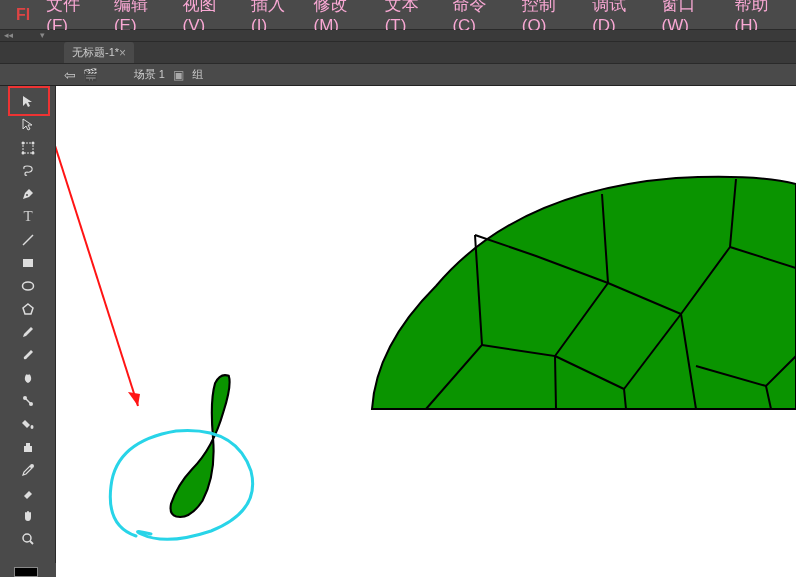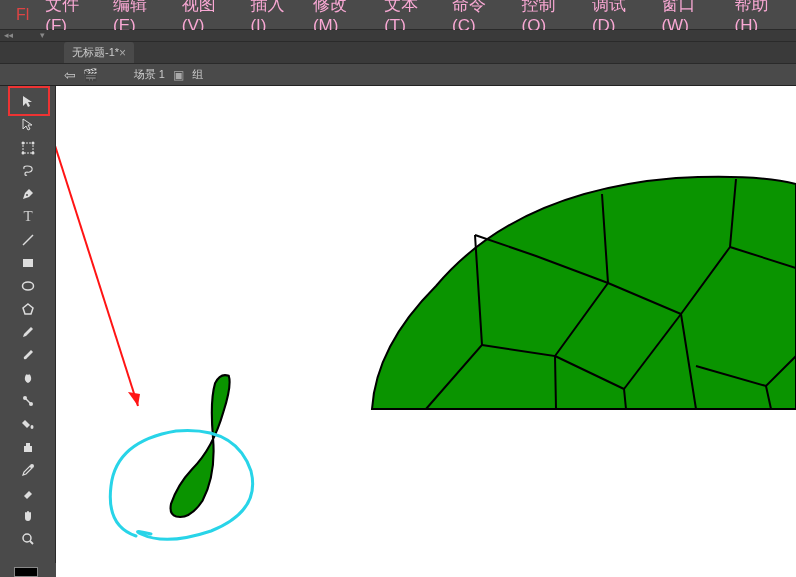--- a/index.html
+++ b/index.html
@@ -1,20 +1,20 @@
 <!DOCTYPE html>
 <html><head>
 <meta charset="utf-8">
 <style>
 * { margin: 0; padding: 0; box-sizing: border-box; }
 body { font-family: "Microsoft YaHei", Arial, sans-serif; background: #4a4a4a; overflow: hidden; width: 796px; height: 577px; }
 
 
 .menubar { height: 30px; background: #4a4a4a; display: flex; align-items: center; padding-left: 8px; border-bottom: 1px solid #2a2a2a; }
-.app-logo { color: #d44; font-weight: normal; font-size: 16px; padding: 0 8px; }
+.app-logo { color: #d44; font-weight: bold; font-size: 16px; padding: 0 8px; }
 .menu-item { color: #f9a8d4; font-size: 17px; padding: 4px 8px; cursor: pointer; }
 
 
 .ws-row { height: 12px; background: #3a3a3a; border-bottom: 1px solid #2a2a2a; position: relative; }
 .ws-chevrons { position: absolute; left: 4px; top: 0; color: #888; font-size: 9px; }
 .ws-drop { position: absolute; left: 40px; top: 0; color: #888; font-size: 9px; }
 
 
 .tab-row { height: 22px; background: #3a3a3a; display: flex; align-items: center; padding-left: 64px; border-bottom: 1px solid #2a2a2a; }
 .tab { background: #4a4a4a; color: #ccc; font-size: 11px; padding: 3px 8px; display: flex; align-items: center; gap: 0; border-top-left-radius: 3px; border-top-right-radius: 3px; }

